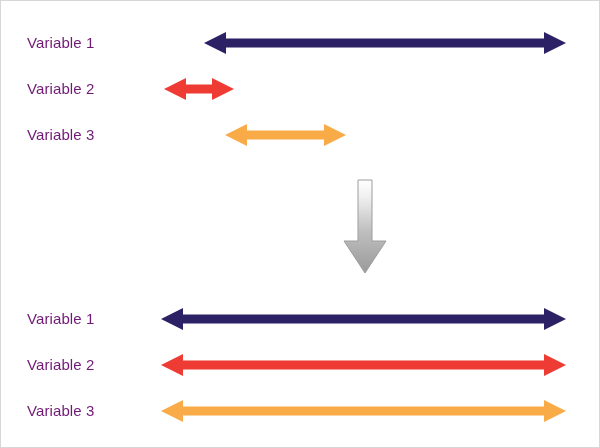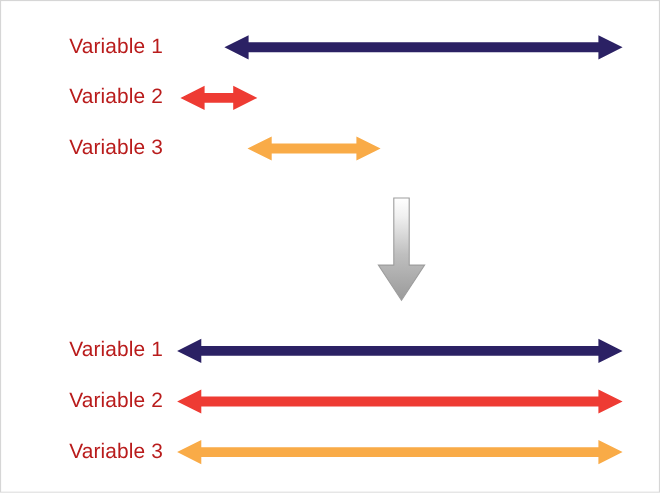--- a/index.html
+++ b/index.html
@@ -33,26 +33,25 @@
     left: 0;
     width: 600px;
     height: 46px;
   }
   .row-label {
     position: absolute;
     left: 26px;
     top: 0;
     height: 46px;
     line-height: 46px;
-    font-size: 19px;
-    color: #b91c1c;
+    font-size: 15px;
+    color: #701a75;
     letter-spacing: 0.1px;
     white-space: nowrap;
     font-weight: 400;
-    margin-left: 36px;
   }
   .arrow-holder {
     position: absolute;
     top: 0;
     height: 46px;
   }
   .arrow-svg {
     display: block;
     width: 100%;
     height: 46px;

